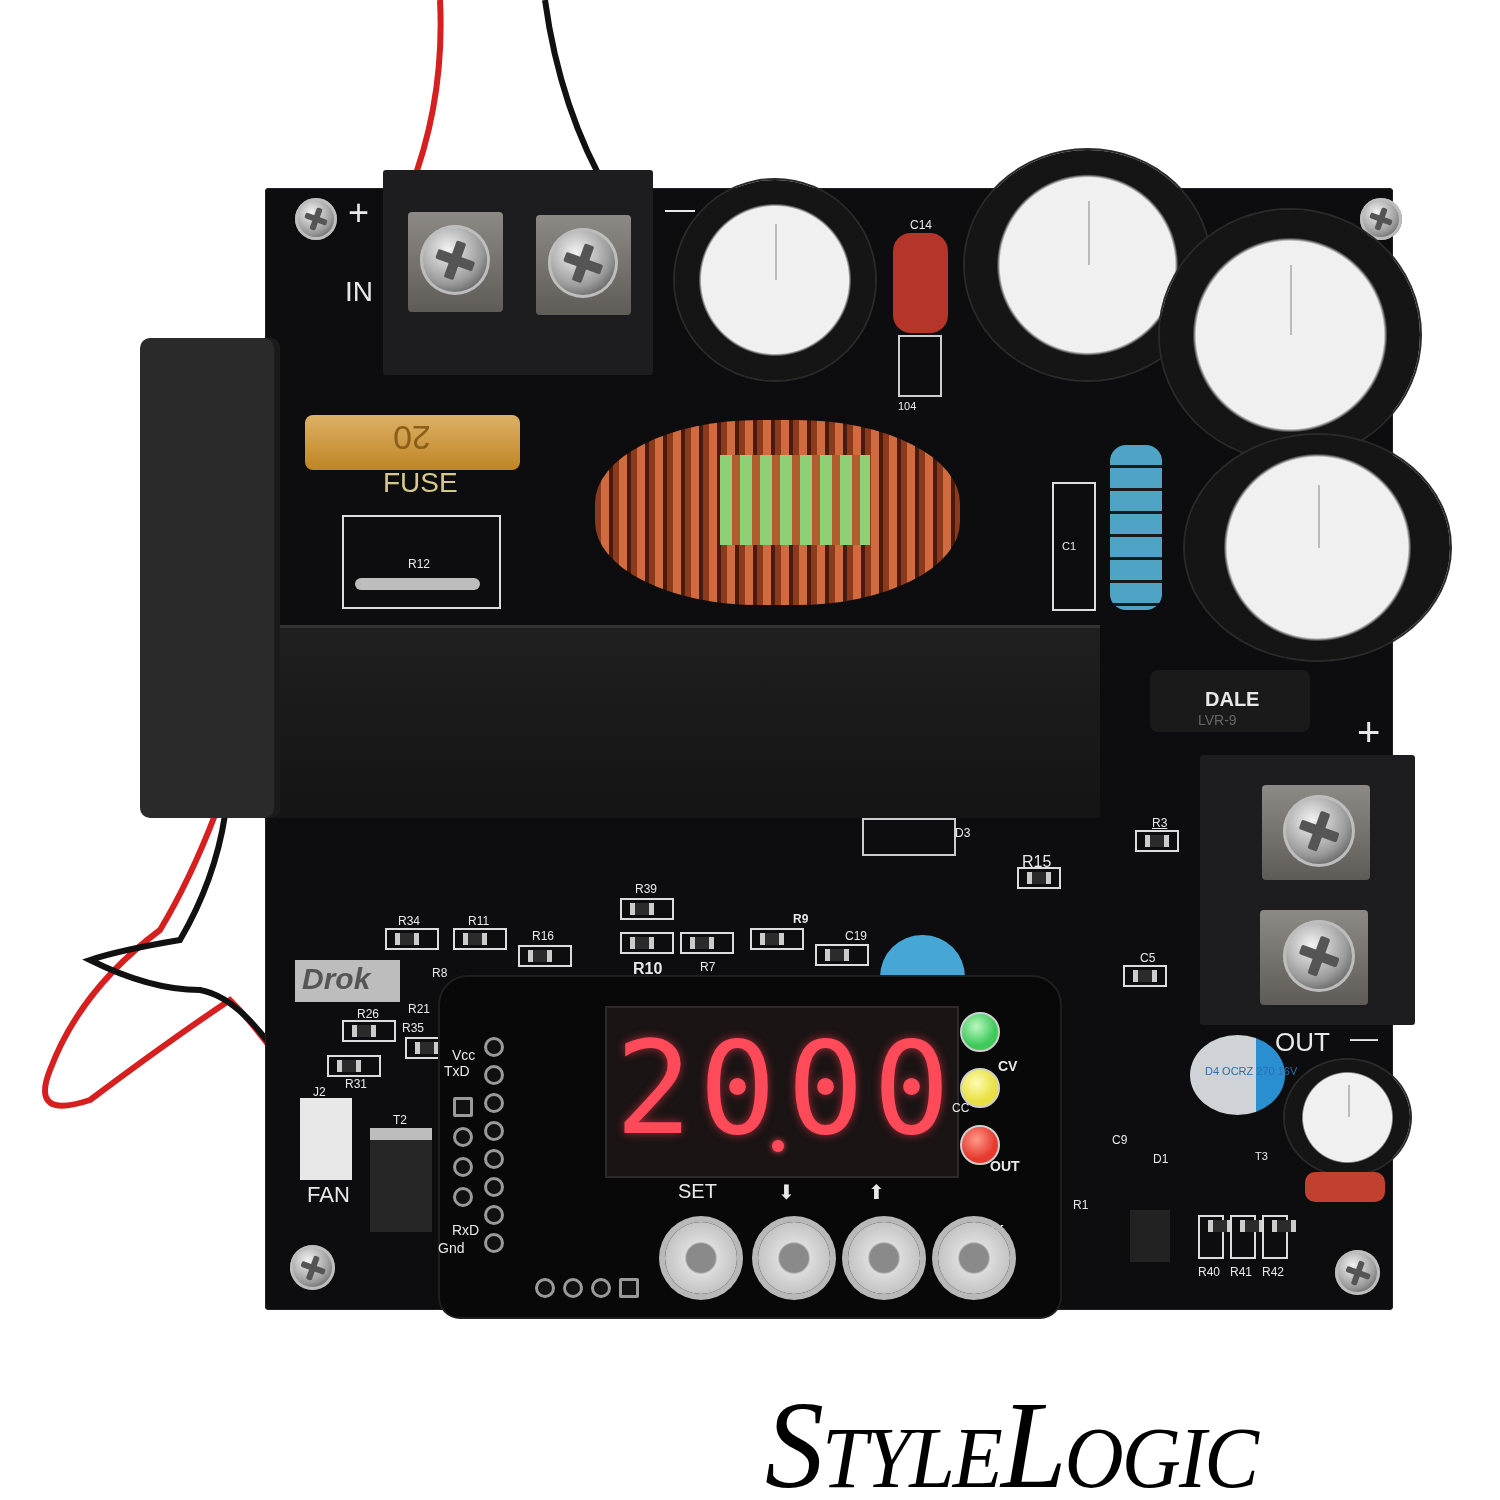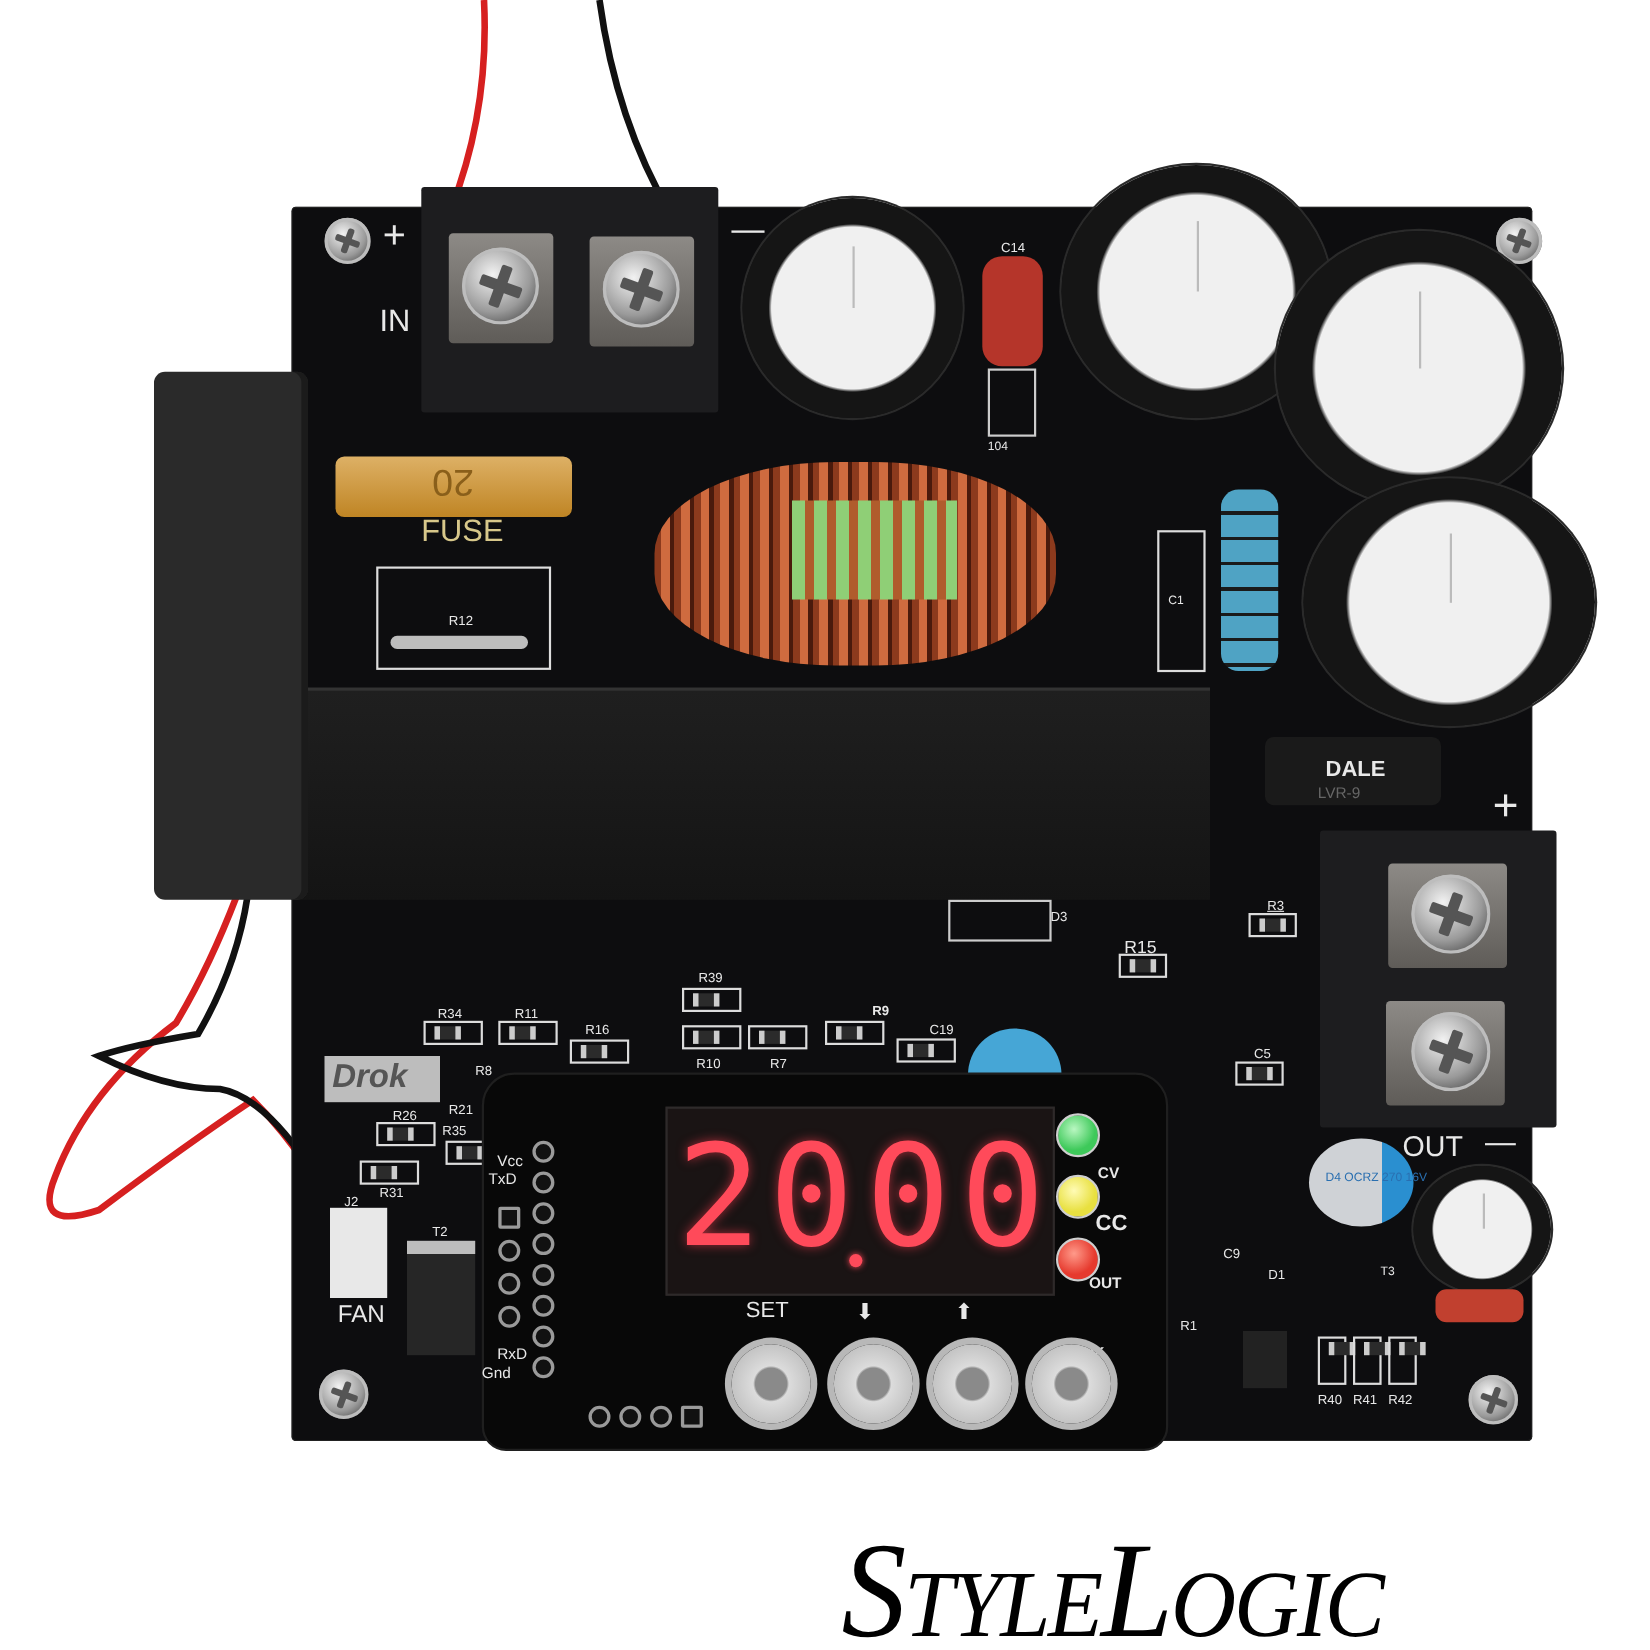--- a/index.html
+++ b/index.html
@@ -121,21 +121,21 @@
 
 <div class="silk" style="left:398px;top:914px;font-size:12px;">R34</div>
 <div class="smd" style="left:385px;top:928px;width:50px;"></div>
 <div class="silk" style="left:468px;top:914px;font-size:12px;text-align:center;">R11</div>
 <div class="smd" style="left:453px;top:928px;width:50px;"></div>
 <div class="silk" style="left:532px;top:929px;font-size:12px;">R16</div>
 <div class="smd" style="left:518px;top:945px;width:50px;"></div>
 <div class="silk" style="left:635px;top:882px;font-size:12px;">R39</div>
 <div class="smd" style="left:620px;top:898px;width:50px;"></div>
 <div class="smd" style="left:620px;top:932px;width:50px;"></div>
-<div class="silk" style="left:633px;top:960px;font-size:12px;">R10</div>
+<div class="silk" style="left:633px;top:960px;font-size:16px;font-weight:bold;">R10</div>
 <div class="smd" style="left:680px;top:932px;width:50px;"></div>
 <div class="silk" style="left:700px;top:960px;font-size:12px;">R7</div>
 <div class="silk" style="left:793px;top:912px;font-size:12px;font-weight:bold;">R9</div>
 <div class="smd" style="left:750px;top:928px;width:50px;"></div>
 <div class="silk" style="left:845px;top:929px;font-size:12px;">C19</div>
 <div class="smd" style="left:815px;top:944px;width:50px;"></div>
 <div class="abs" style="left:880px;top:935px;width:85px;height:50px;border-radius:42px 42px 0 0;background:#46a6d6;"></div>
 
 <div class="abs" style="left:295px;top:960px;width:105px;height:42px;background:#bdbdbd;"></div>
 <div class="silk" style="left:302px;top:962px;font-size:30px;font-style:italic;font-weight:bold;color:#555;">Drok</div>
@@ -182,21 +182,21 @@
   <div class="digit" style="left:8px;">2</div>
   <div class="digit" style="left:92px;">0</div>
   <div class="abs" style="left:165px;top:132px;width:12px;height:12px;border-radius:50%;background:#ff4a5a;box-shadow:0 0 6px #ff4a5a;"></div>
   <div class="digit" style="left:180px;">0</div>
   <div class="digit" style="left:266px;">0</div>
 </div>
 
 <div class="led" style="left:960px;top:1012px;background:radial-gradient(circle at 40% 35%,#b9f7c1,#3ec95a 60%);"></div>
 <div class="silk" style="left:998px;top:1043px;font-size:14px;font-weight:bold;margin-top:15px;">CV</div>
 <div class="led" style="left:960px;top:1068px;background:radial-gradient(circle at 40% 35%,#fffbb5,#e8e040 60%);"></div>
-<div class="silk" style="left:996px;top:1101px;font-size:20px;font-weight:bold;">CC</div>
+<div class="silk" style="left:952px;top:1101px;font-size:12px;font-weight:normal;">CC</div>
 <div class="led" style="left:960px;top:1125px;background:radial-gradient(circle at 40% 35%,#ff9a8a,#e63a2e 60%);"></div>
 <div class="silk" style="left:990px;top:1158px;font-size:14px;font-weight:bold;">OUT</div>
 
 <div class="silk" style="left:678px;top:1180px;font-size:20px;">SET</div>
 <div class="btn" style="left:665px;top:1222px;"></div>
 <div class="silk" style="left:778px;top:1180px;font-size:20px;">⬇</div>
 <div class="btn" style="left:758px;top:1222px;"></div>
 <div class="silk" style="left:868px;top:1180px;font-size:20px;">⬆</div>
 <div class="btn" style="left:848px;top:1222px;"></div>
 <div class="silk" style="left:973px;top:1180px;font-size:22px;margin-top:40px;">OK</div>

